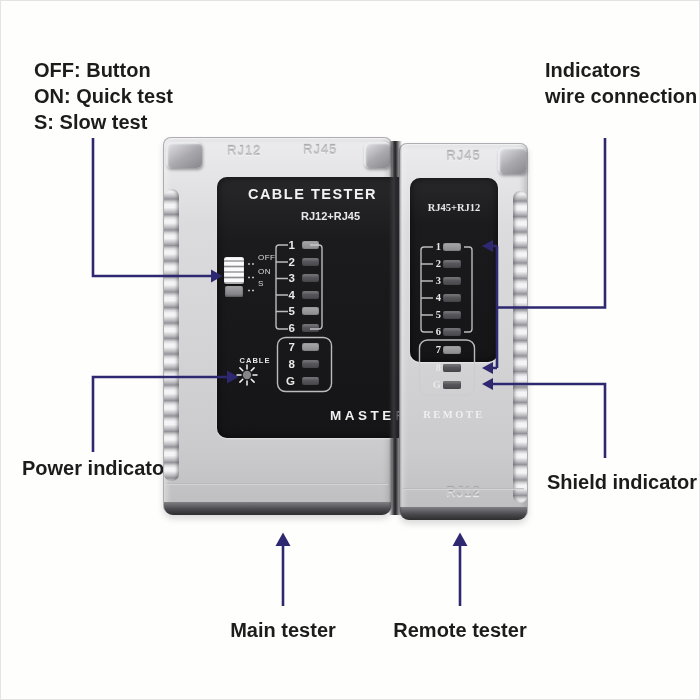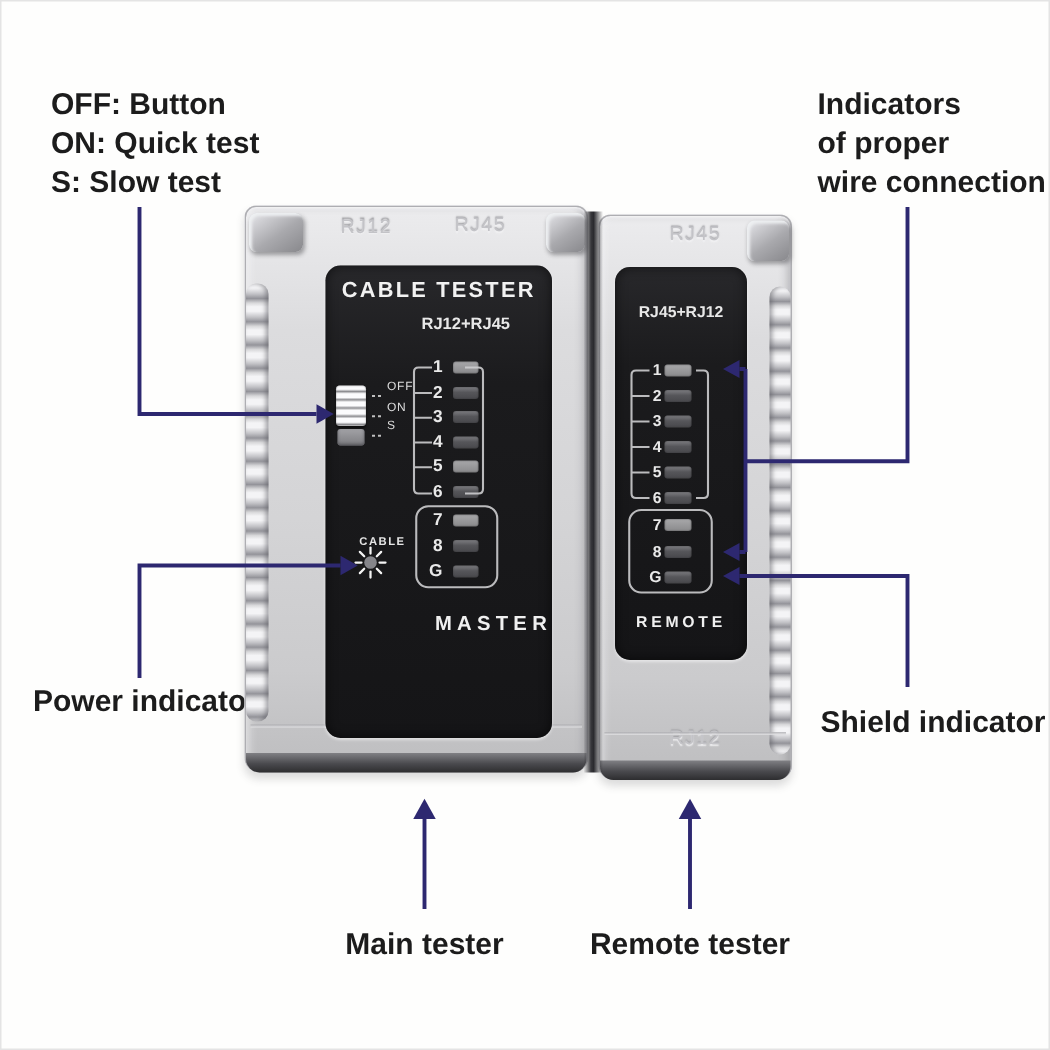--- a/index.html
+++ b/index.html
@@ -36,22 +36,22 @@
   .ribs-right{position:absolute;right:1px;top:48px;width:14px;height:312px;border-radius:7px;
     background:repeating-linear-gradient(180deg,#f4f4f6 0px,#f4f4f6 3px,#c2c2c6 7px,#94949a 10px,#d8d8da 13px,#f5f5f7 15.5px);
     box-shadow:inset 2px 0 3px rgba(90,90,96,.5);}
   .emboss{position:absolute;font-weight:400;color:#c3c3c7;letter-spacing:1px;
     text-shadow:0 1px 1px #f2f2f4,0 -1px 1px #9d9da1;}
   .seam{position:absolute;left:389px;top:141px;width:13px;height:374px;z-index:2;
     background:linear-gradient(90deg,rgba(70,70,74,0) 0%,#38383c 38%,#2a2a2e 52%,rgba(130,130,134,0) 100%);}
   
   .panel{position:absolute;background:linear-gradient(180deg,#28282b 0%,#1b1b1d 25%,#151517 100%);
     border-radius:10px;box-shadow:0 1px 2px rgba(255,255,255,.5), inset 0 0 8px rgba(0,0,0,.6);color:#eaeaea;}
-  .panel-main{left:54px;top:40px;width:151px;height:315px;}
-  .panel-remote{left:11px;top:35px;width:88px;height:262px;}
+  .panel-main{left:54px;top:40px;width:151px;height:261px;padding-left:40px;}
+  .panel-remote{left:11px;top:35px;width:88px;height:184px;font-family:Liberation Serif, serif;}
   .p-title{position:absolute;left:0;right:0;top:9px;text-align:center;font-weight:700;
     font-size:14.5px;letter-spacing:1.5px;color:#f2f2f2;}
   .p-sub-main{position:absolute;left:36px;right:0;top:33px;text-align:center;font-weight:700;font-size:11px;color:#e8e8e8;}
   .p-sub-remote{position:absolute;left:0;right:0;top:24px;text-align:center;font-weight:700;font-size:10.5px;color:#e8e8e8;}
   .p-bottom-main{position:absolute;left:0;right:0;top:231px;text-align:right;font-weight:700;
     font-size:13.5px;letter-spacing:3.5px;color:#f0f0f0;}
   .p-bottom-remote{position:absolute;left:0;right:0;top:231px;text-align:center;font-weight:700;
     font-size:10.5px;letter-spacing:2.5px;color:#f0f0f0;}
   
   .row{position:absolute;height:14px;}
@@ -82,21 +82,20 @@
 
 <div class="canvas">
 
   <div class="note note-tl">
     <div>OFF: Button</div>
     <div>ON: Quick test</div>
     <div>S: Slow test</div>
   </div>
   <div class="note note-tr">
     <div>Indicators</div>
-    <div>of proper</div>
     <div>wire connection</div>
   </div>
   <div class="note note-power">Power indicator</div>
   <div class="note note-shield">Shield indicator</div>
   <div class="note note-main">Main tester</div>
   <div class="note note-remote">Remote tester</div>
 
   <div class="device device-main">
     <div class="clip" style="left:3px;top:5px;width:36px;height:26px;"></div>
     <div class="clip" style="right:2px;top:5px;width:26px;height:26px;"></div>

